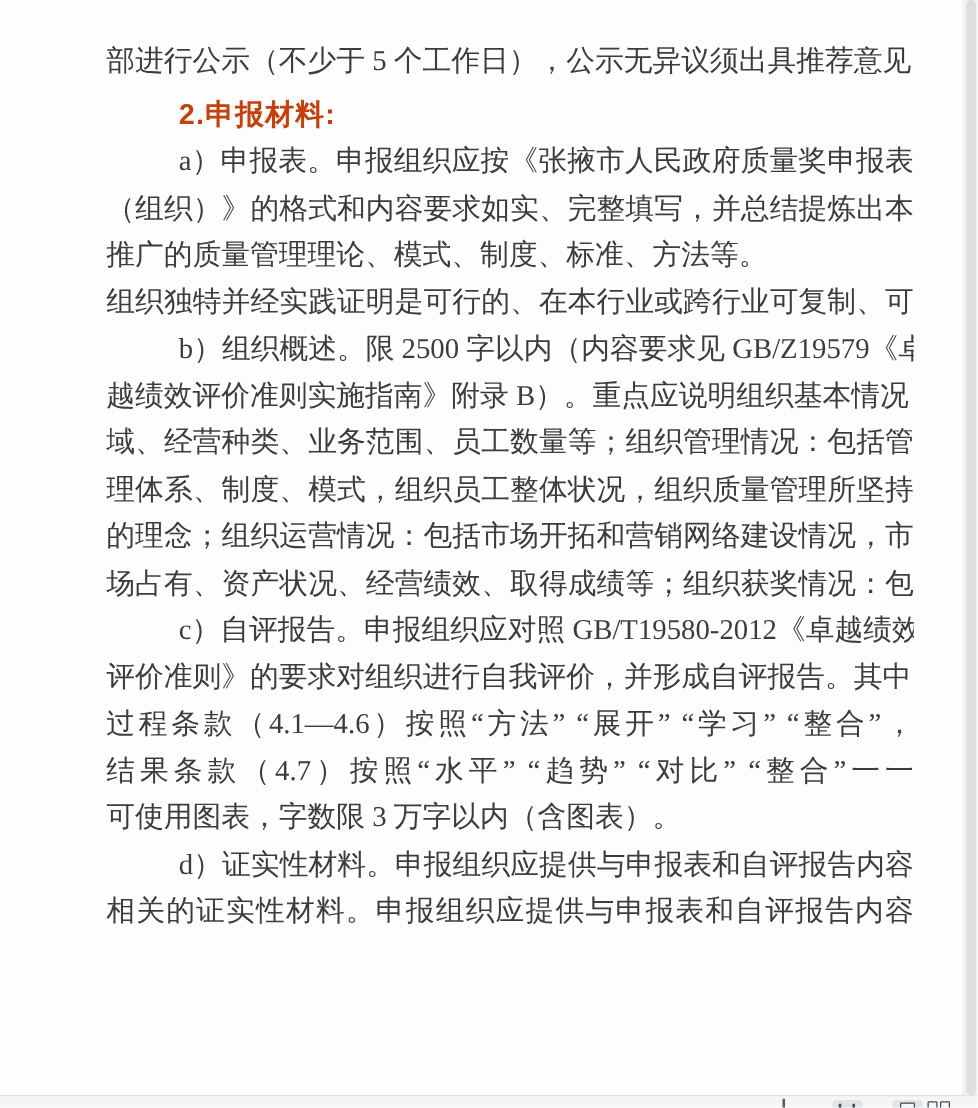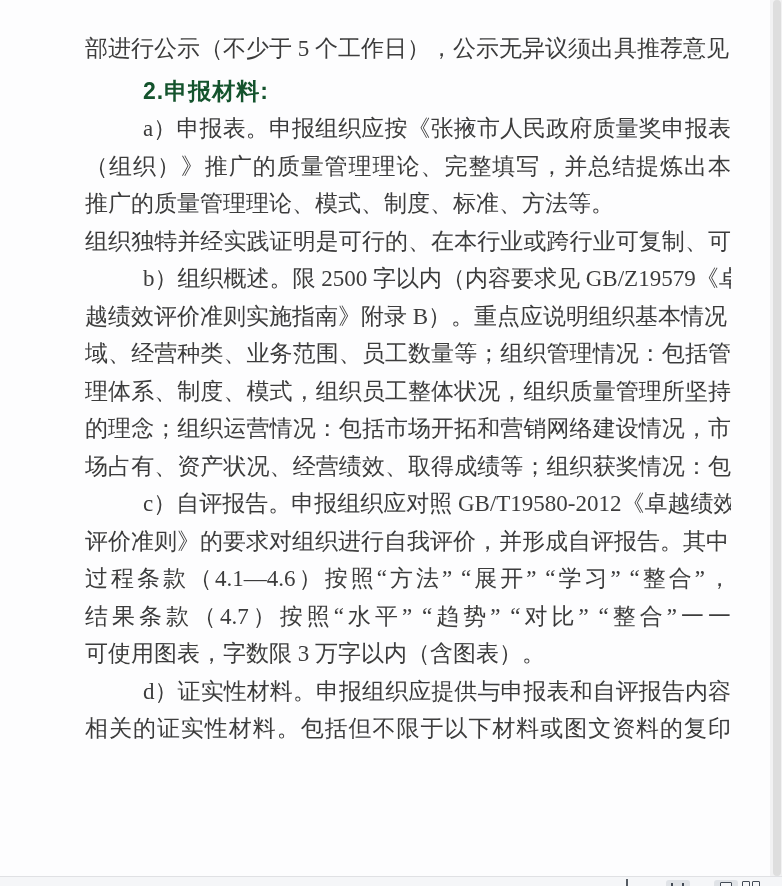--- a/index.html
+++ b/index.html
@@ -24,21 +24,21 @@
     height: 37.5px;
     line-height: 37.5px;
     white-space: nowrap;
     overflow: hidden;
   }
   .j { text-align: justify; text-align-last: justify; }
   .indent { text-indent: 58px; }
   .heading {
     font-family: "Liberation Sans", "DejaVu Sans", sans-serif;
     font-weight: bold;
-    color: #14532d;
+    color: #c2410c;
     margin-top: 5px;
     letter-spacing: 1px;
   }
   
   .scrollbar-track {
     position: absolute;
     top: 0; right: 0;
     width: 12px; height: 876px;
     background: #f2f2f3;
   }
@@ -106,36 +106,36 @@
 </style>
 </head>
 <body>
 
 <div class="viewer">
 
   <div class="content">
     <div class="line j">部进行公示（不少于 5 个工作日），公示无异议须出具推荐意见。</div>
     <div class="line heading indent">2.申报材料:</div>
     <div class="line j indent">a）申报表。申报组织应按《张掖市人民政府质量奖申报表</div>
-    <div class="line j">（组织）》推广的质量管理理论、完整填写，并总结提炼出本</div>
+    <div class="line j">（组织）》的格式和内容要求如实、完整填写，并总结提炼出本</div>
     <div class="line">推广的质量管理理论、模式、制度、标准、方法等。</div>
     <div class="line j">组织独特并经实践证明是可行的、在本行业或跨行业可复制、可</div>
     <div class="line j indent">b）组织概述。限 2500 字以内（内容要求见 GB/Z19579《卓</div>
     <div class="line j">越绩效评价准则实施指南》附录 B）。重点应说明组织基本情况，</div>
     <div class="line j">域、经营种类、业务范围、员工数量等；组织管理情况：包括管</div>
     <div class="line j">理体系、制度、模式，组织员工整体状况，组织质量管理所坚持</div>
     <div class="line j">的理念；组织运营情况：包括市场开拓和营销网络建设情况，市</div>
     <div class="line j">场占有、资产状况、经营绩效、取得成绩等；组织获奖情况：包</div>
     <div class="line j indent">c）自评报告。申报组织应对照 GB/T19580-2012《卓越绩效</div>
     <div class="line j">评价准则》的要求对组织进行自我评价，并形成自评报告。其中：</div>
     <div class="line j">过程条款（4.1—4.6）按照“方法” “展开” “学习” “整合”，</div>
     <div class="line j">结果条款（4.7）按照“水平” “趋势” “对比” “整合”一一</div>
     <div class="line">可使用图表，字数限 3 万字以内（含图表）。</div>
     <div class="line j indent">d）证实性材料。申报组织应提供与申报表和自评报告内容</div>
-    <div class="line j">相关的证实性材料。包括但不限于以下材料或图文资料的复印</div>
+    <div class="line j">相关的证实性材料。申报组织应提供与申报表和自评报告内容</div>
   </div>
 
   <div class="scrollbar-track">
     <div class="scrollbar-thumb"></div>
   </div>
 
   <div class="statusbar">
     <div class="slider-handle"></div>
     <div class="sb-btn btn-fit">
       <span class="tick t1"></span>

